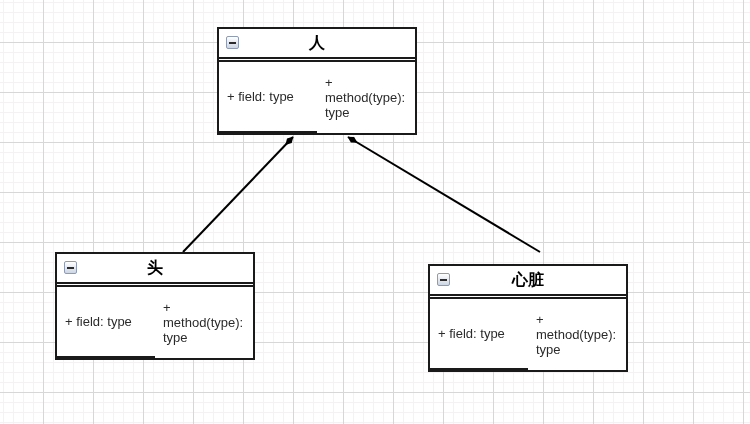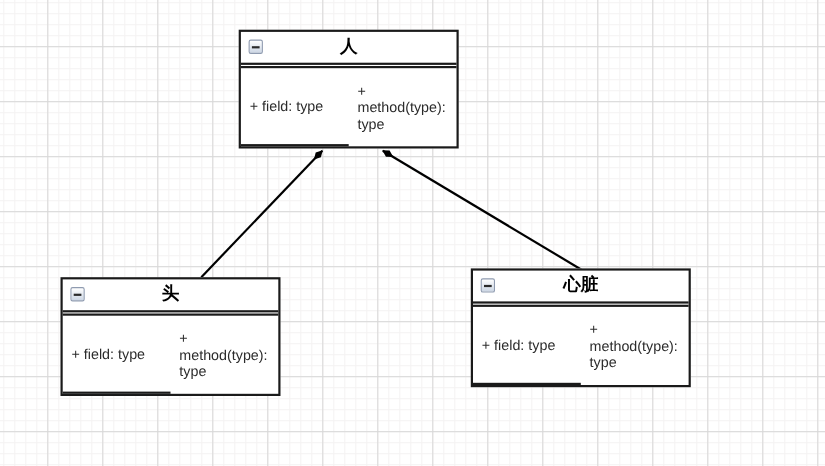--- a/index.html
+++ b/index.html
@@ -40,21 +40,21 @@
     width: 200px;
     height: 108px;
     box-sizing: border-box;
     border: 2px solid #1a1a1a;
     background: #ffffff;
     display: flex;
     flex-direction: column;
   }
   .uml-class.person { left: 217px; top: 27px; }
   .uml-class.head   { left: 55px;  top: 252px; }
-  .uml-class.heart  { left: 428px; top: 244px; }
+  .uml-class.heart  { left: 428px; top: 264px; }
 
   .uml-header {
     position: relative;
     height: 28px;
     border-bottom: 2px solid #1a1a1a;
     flex: 0 0 auto;
   }
   .uml-title {
     position: absolute;
     left: 0; right: 0; top: 0; bottom: 0;

